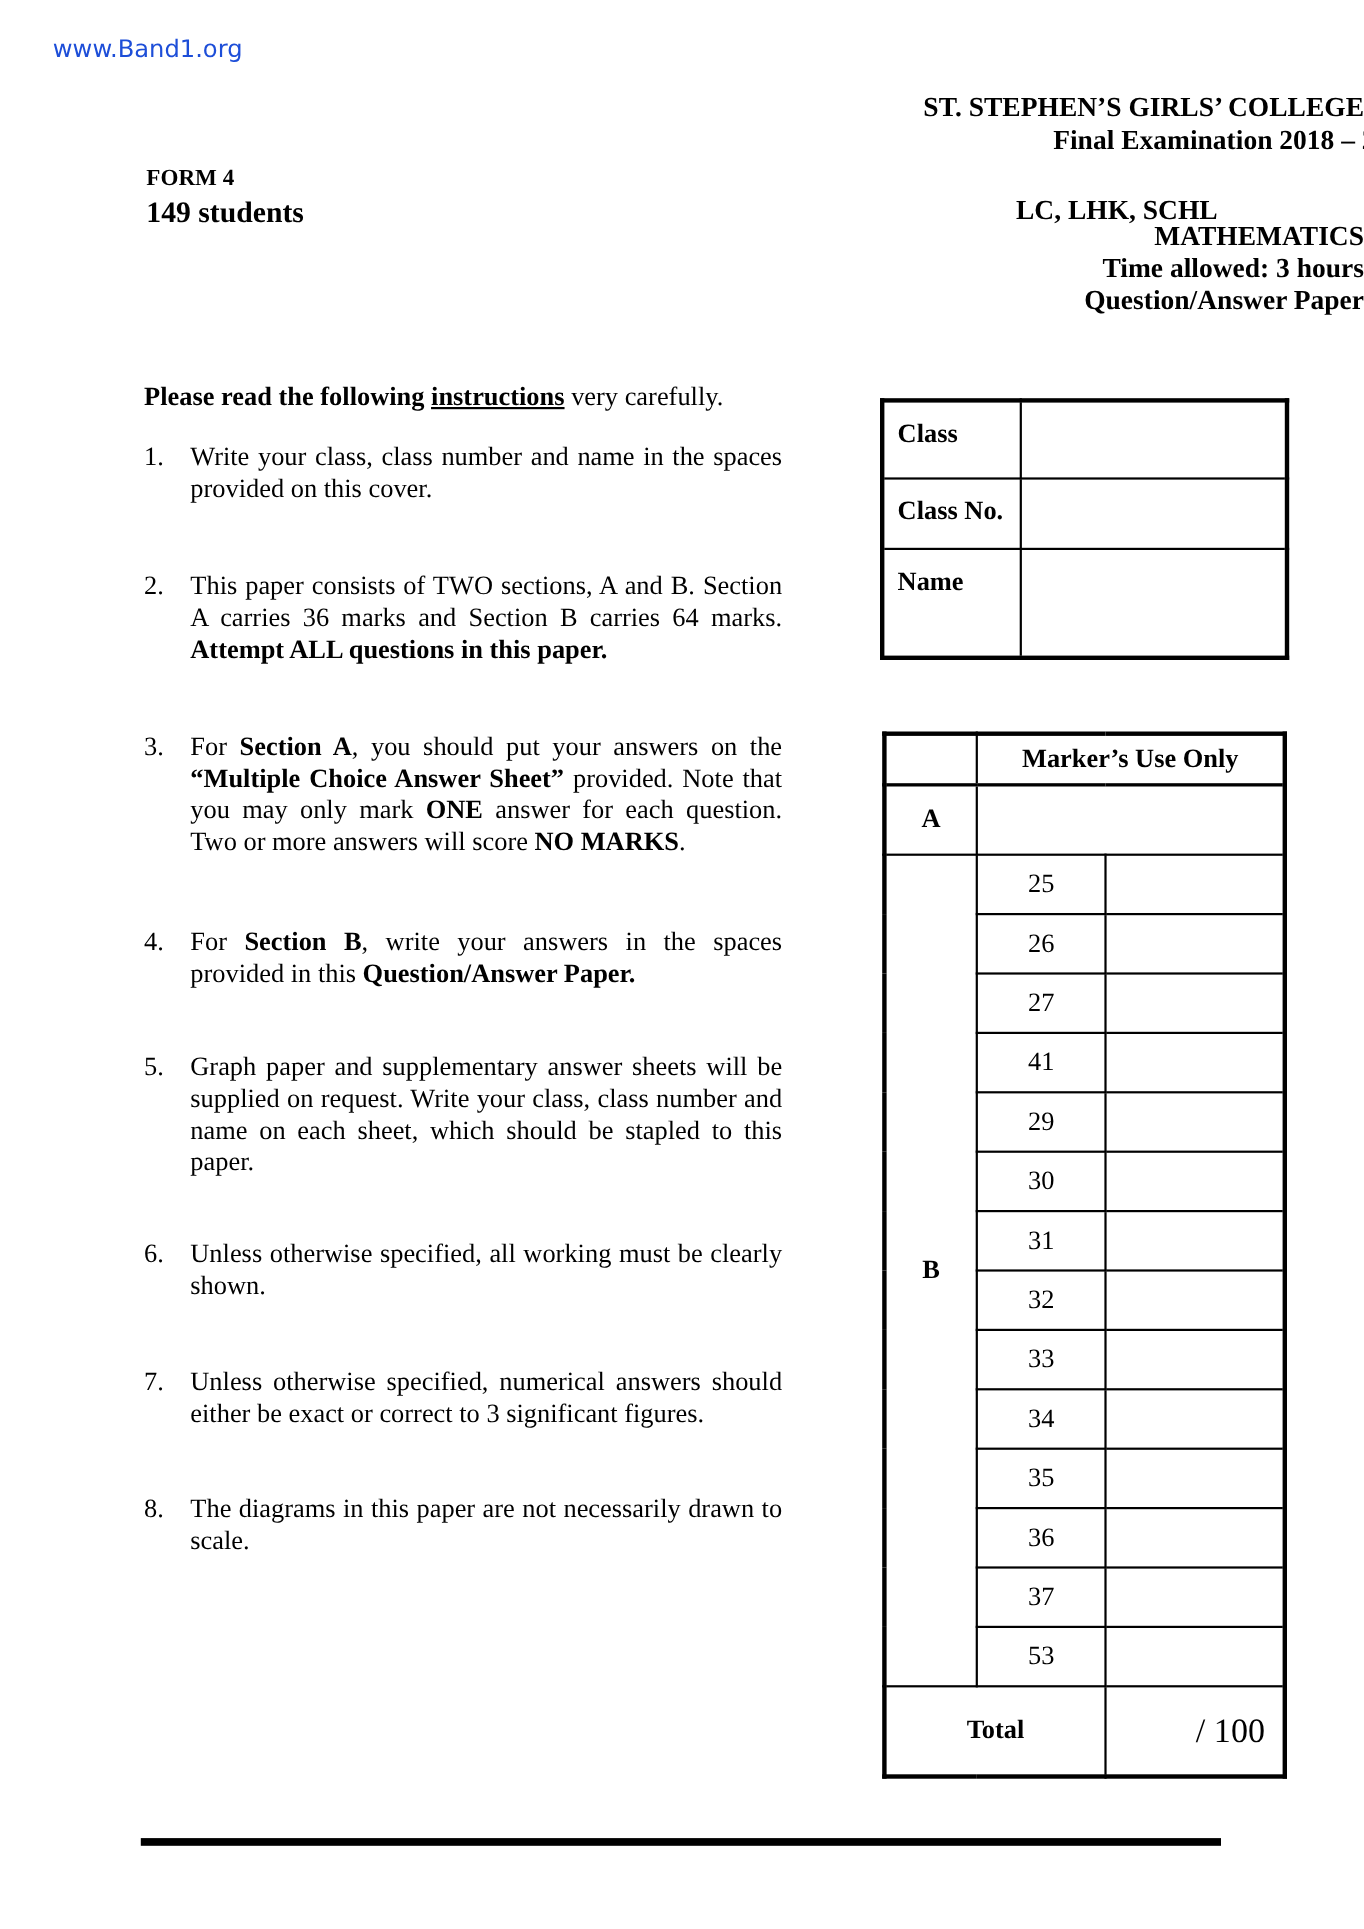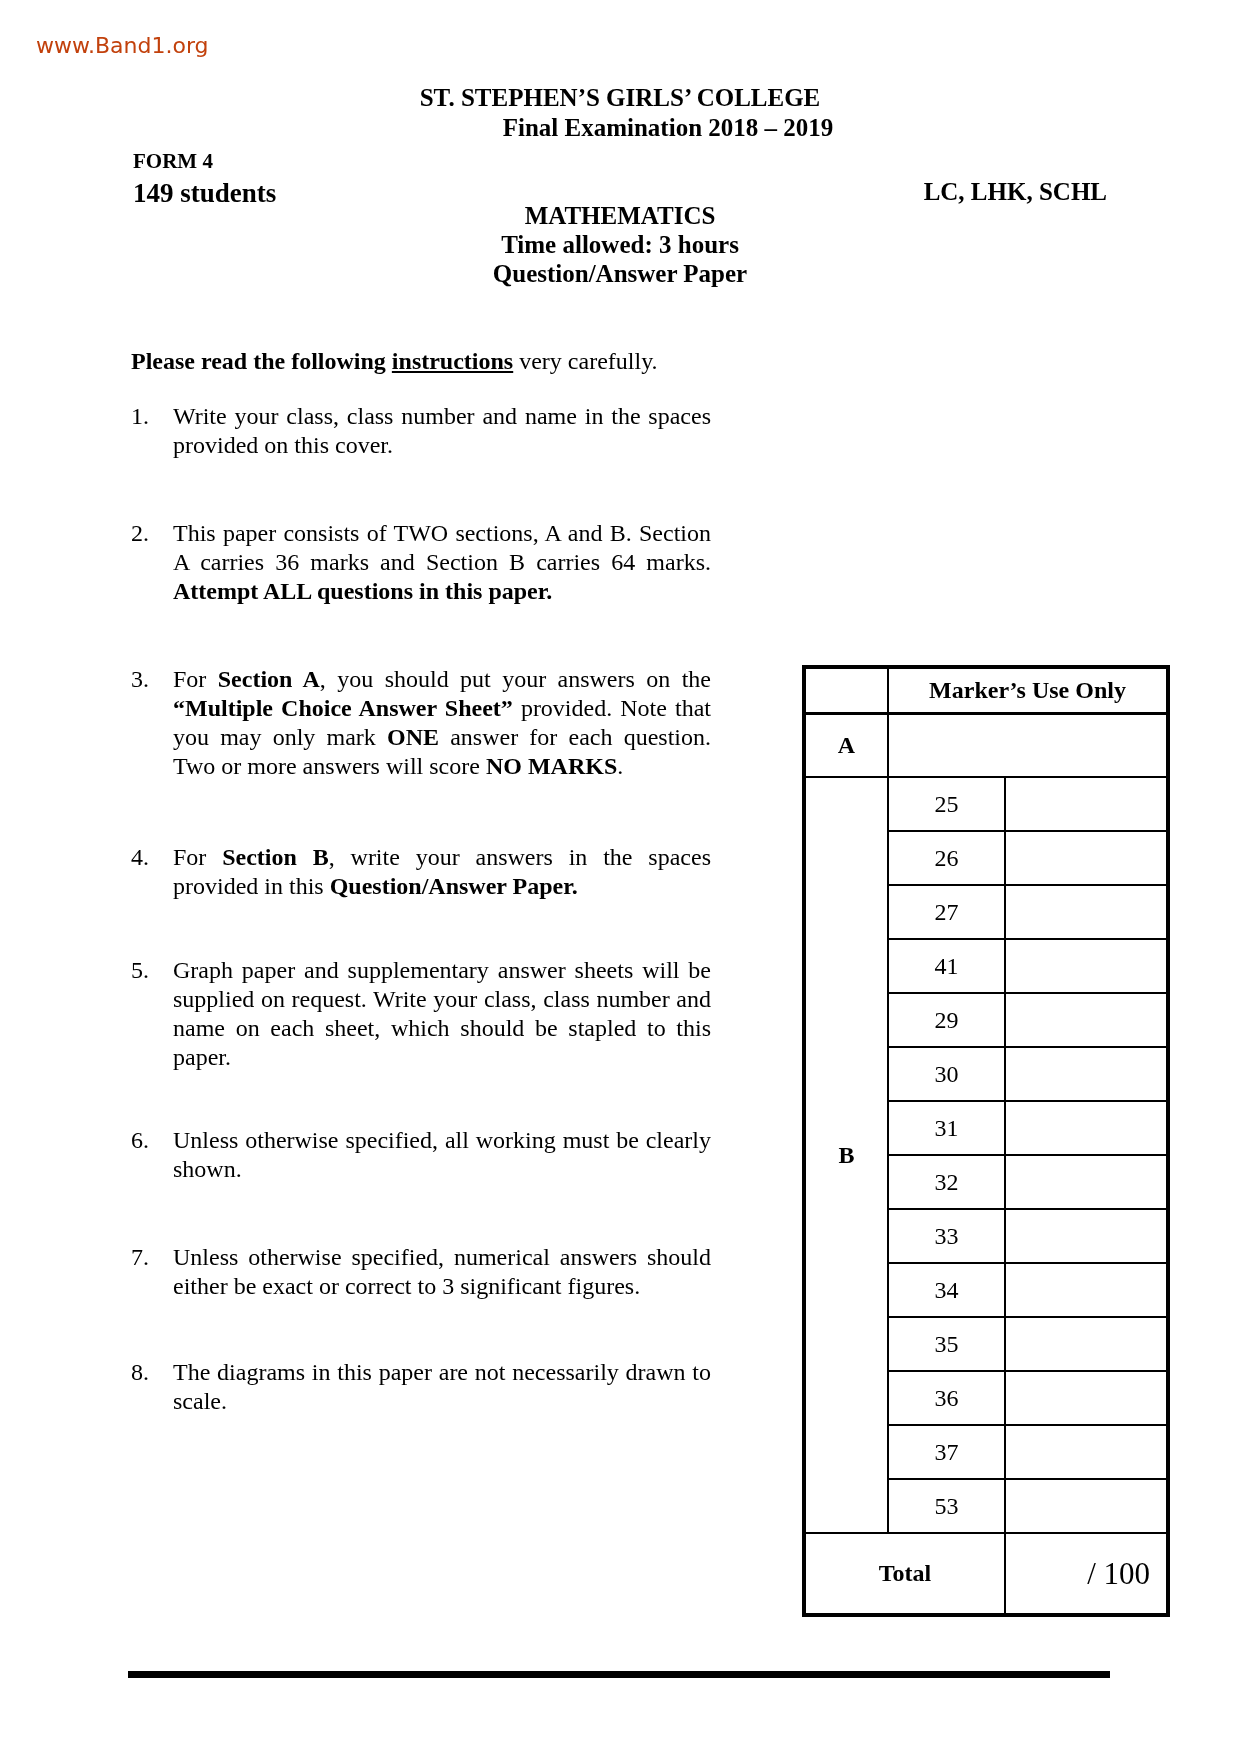--- a/index.html
+++ b/index.html
@@ -8,31 +8,31 @@
     width: 1240px;
     height: 1754px;
     margin: 0 auto;
     background: #ffffff;
     font-family: "Liberation Serif", serif;
     color: #000000;
     overflow: hidden;
   }
   .website {
     position: absolute;
-    left: 36px;
+    left: 48px;
     top: 33px;
     font-family: "DejaVu Sans", sans-serif;
     font-size: 22px;
-    color: #c2410c;
+    color: #1d4ed8;
   }
   .hcenter {
     position: absolute;
     left: 0;
     width: 1240px;
-    text-align: center;
+    text-align: right;
     font-weight: bold;
     font-size: 25px;
     white-space: nowrap;
   }
   .school-title   { top: 84px; }
   .exam-title     { top: 114px; padding-left: 48px; }
   .subject-title  { top: 202px; }
   .time-allowed   { top: 231px; }
   .paper-type     { top: 260px; }
   .form-label {
@@ -189,20 +189,40 @@
         <span class="num">7.</span>
         <span class="txt"><span>Unless otherwise specified, numerical answers should either be exact or correct to 3 significant figures.</span></span>
       </li>
       <li>
         <span class="num">8.</span>
         <span class="txt"><span>The diagrams in this paper are not necessarily drawn to scale.</span></span>
       </li>
     </ol>
   </div>
 
+  <table class="info-table">
+    <colgroup>
+        <col style="width:126px">
+        <col style="width:242px">
+      </colgroup>
+    <tbody>
+        <tr class="r1">
+      <td class="lbl">Class</td>
+      <td class="val"></td>
+    </tr>
+    <tr class="r2">
+      <td class="lbl">Class No.</td>
+      <td class="val"></td>
+    </tr>
+    <tr class="r3">
+      <td class="lbl">Name</td>
+      <td class="val"></td>
+    </tr>
+  </tbody>
+    </table>
 
   <table class="marker-table">
     <colgroup>
         <col style="width:84px">
         <col style="width:117px">
         <col style="width:163px">
       </colgroup>
     <tbody>
         <tr class="hdr">
       <td></td>

